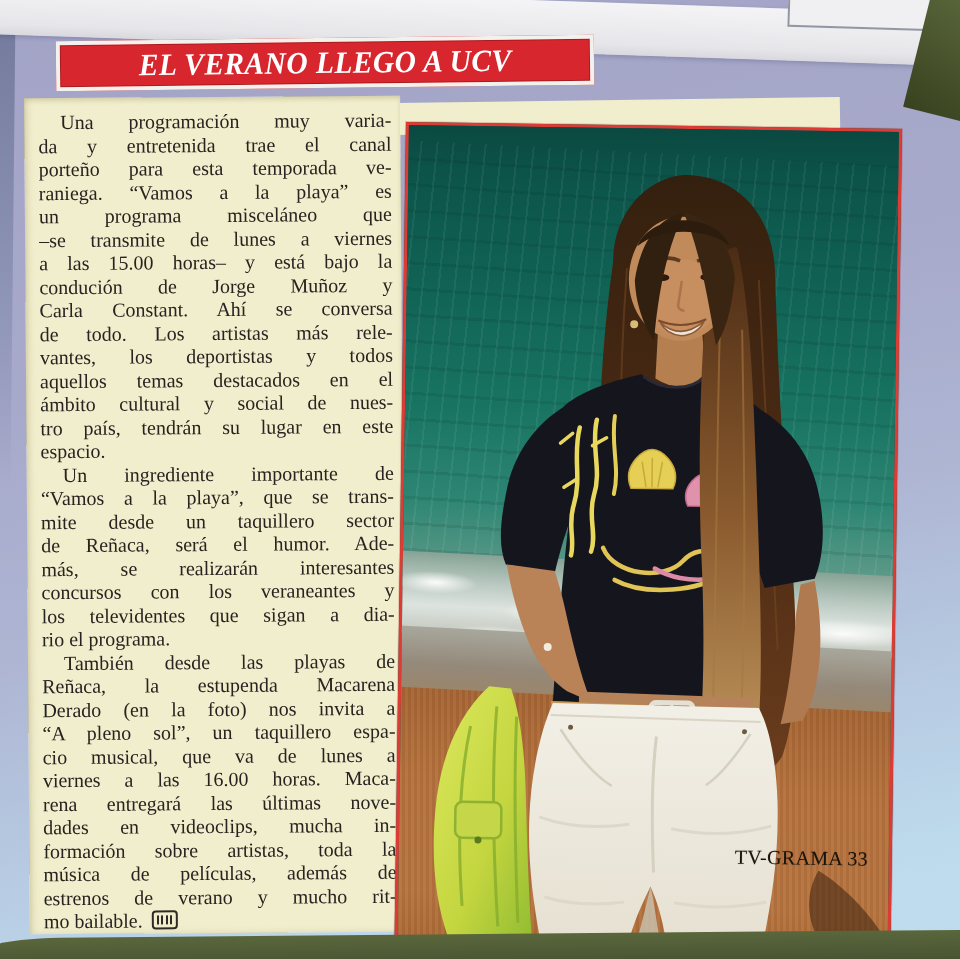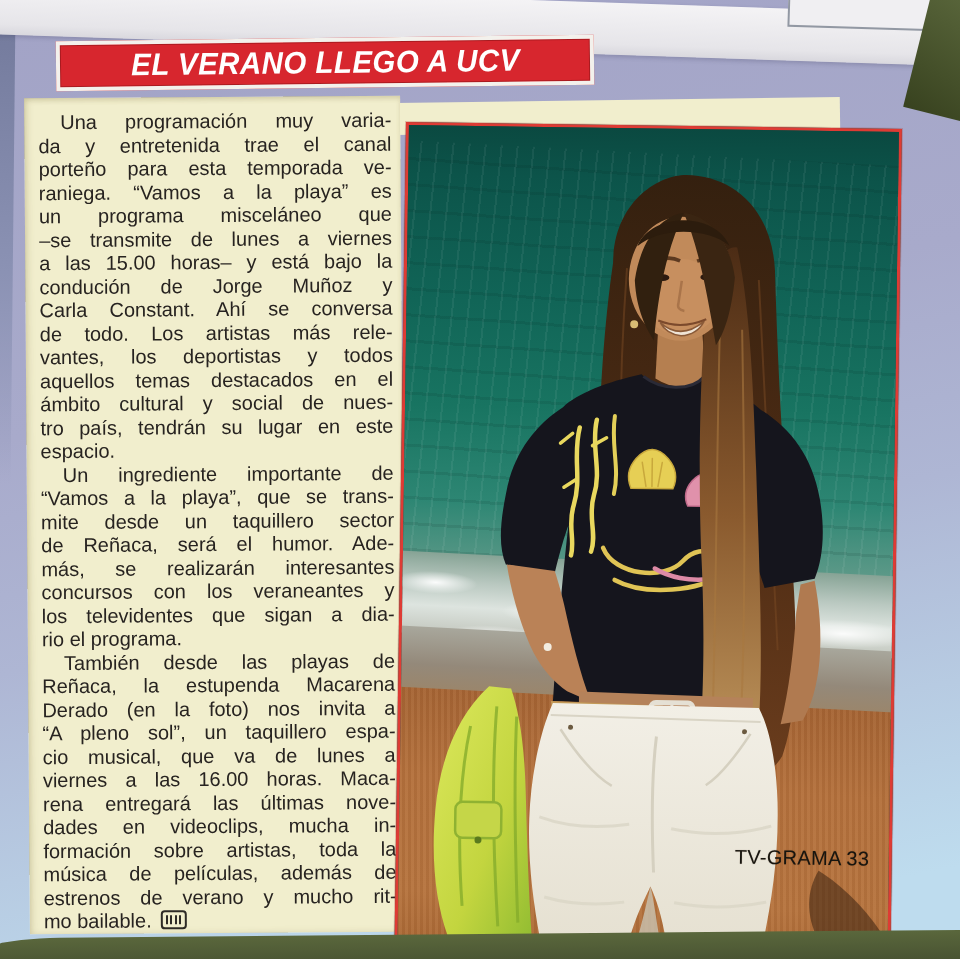--- a/index.html
+++ b/index.html
@@ -20,20 +20,21 @@
     position:absolute;right:-18px;top:-14px;width:60px;height:130px;
     background:linear-gradient(200deg,#5d6a3e,#38421f);
     transform:rotate(14deg);
     z-index:39;
   }
   
   .page{
     position:absolute;inset:0;
     background:linear-gradient(168deg,#a2a3c6 0%,#a8aacb 38%,#aeb6d4 58%,#b7cbe2 76%,#bedcee 92%);
     z-index:1;
+    font-family:Liberation Serif, serif;
   }
   .page-left-fold{
     position:absolute;left:-4px;top:14px;width:17px;height:470px;
     background:linear-gradient(180deg,#737a9c 0%,#8b92b4 55%,rgba(160,170,200,0) 100%);
     transform:rotate(.6deg);
     z-index:4;
   }
   .top-band{
     position:absolute;left:-12px;top:-18px;width:995px;height:52px;
     background:linear-gradient(180deg,#f4f3f5 0%,#e6e5e9 80%,#d9d8de 100%);

